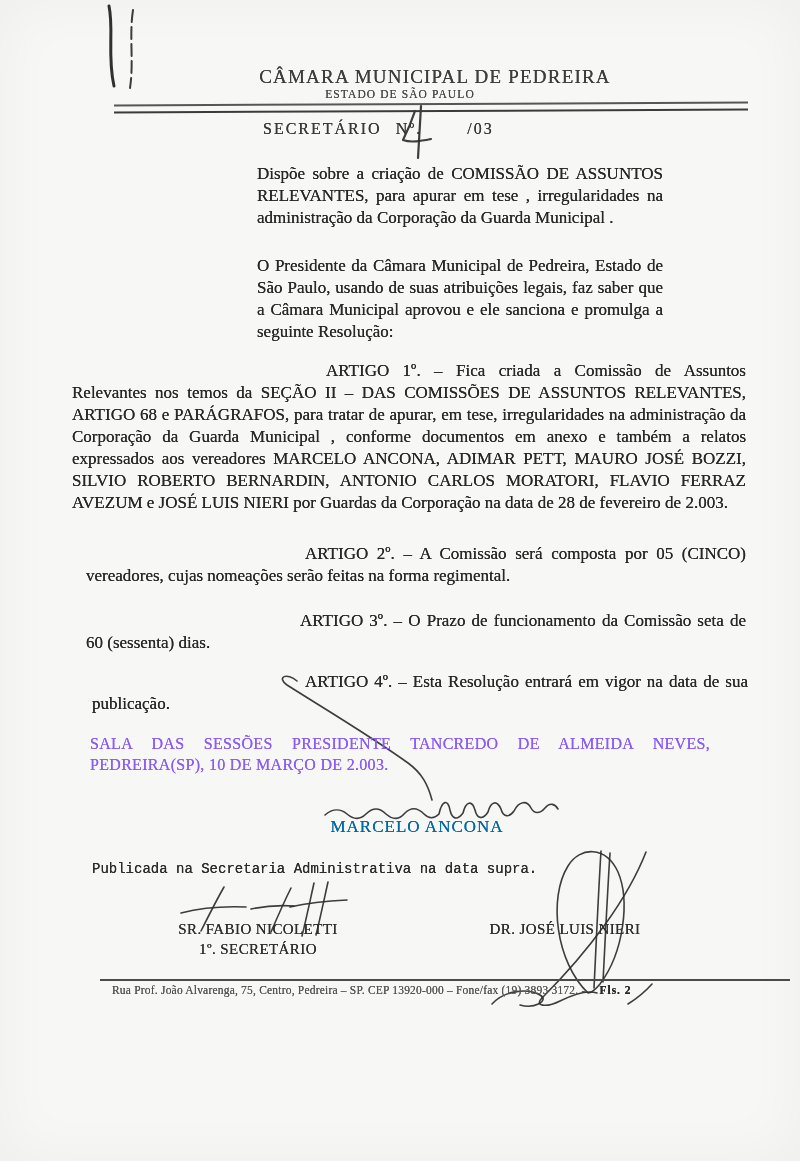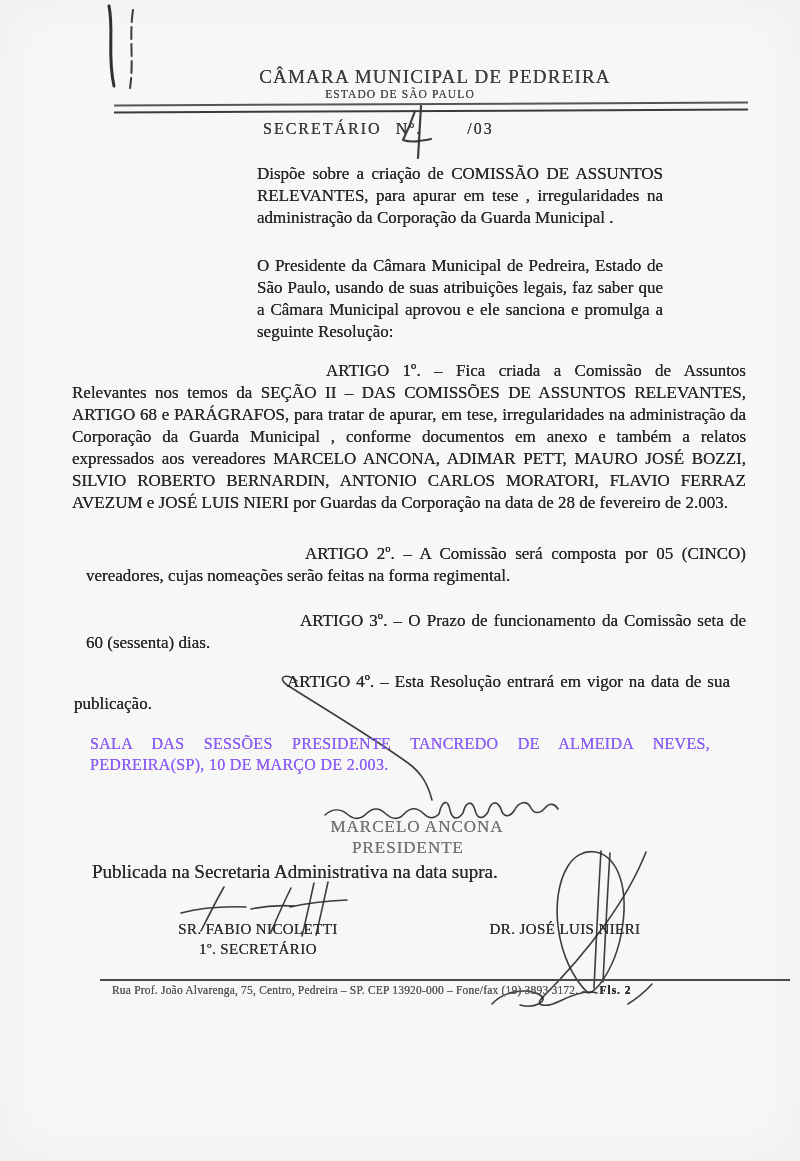--- a/index.html
+++ b/index.html
@@ -27,28 +27,28 @@
   .res-gap{display:inline-block;width:45px;}
   
   .para{position:absolute;margin:0;font-size:17px;line-height:22px;
     text-align:justify;color:#282828;}
   .indented{left:257px;width:406px;}
   #p-summary{top:163px;}
   #p-preamble{top:255px;}
   #p-art1{top:360px;left:72px;width:674px;text-indent:254px;}
   #p-art2{top:543px;left:86px;width:660px;text-indent:219px;}
   #p-art3{top:610px;left:86px;width:660px;text-indent:214px;}
-  #p-art4{top:671px;left:74px;width:656px;text-indent:213px;}
+  #p-art4{top:671px;left:92px;width:656px;text-indent:213px;}
   #p-sala{top:733px;left:90px;width:620px;font-size:16px;line-height:21px;
     letter-spacing:0.3px;color:#8b5cf6;}
   
-  .sig-name{font-size:17px;letter-spacing:1px;text-align:center;color:#737373;}
+  .sig-name{font-size:17px;letter-spacing:1px;text-align:center;color:#0369a1;}
   #president-name{top:817px;left:117px;width:600px;}
   #president-role{top:838px;left:108px;width:600px;}
-  #publication-note{top:861px;left:92px;font-size:19px;color:#2b2b2b;}
+  #publication-note{top:861px;left:92px;font-size:14px;color:#2b2b2b;font-family:Liberation Mono, monospace;}
   .sec-block{position:absolute;width:250px;text-align:center;
     font-size:15px;letter-spacing:0.4px;color:#2e2e2e;line-height:20px;}
   #sec-left{top:919px;left:133px;}
   #sec-right{top:919px;left:440px;}
   
   .footer-rule{top:979px;left:100px;width:690px;border-top:2px solid #4a4a4a;}
   .footer-text{top:984px;left:112px;width:676px;font-size:11.5px;
     color:#555;white-space:nowrap;letter-spacing:0.2px;}
   .footer-text .fls{font-weight:bold;color:#2a2a2a;letter-spacing:1px;margin-left:14px;}
   
@@ -113,21 +113,20 @@
   <p class="para indented" id="p-preamble">O Presidente da Câmara Municipal de Pedreira, Estado de São Paulo, usando de suas atribuições legais, faz saber que a Câmara Municipal aprovou e ele sanciona e promulga a seguinte Resolução:</p>
 
   <p class="para" id="p-art1">ARTIGO 1º. – Fica criada  a Comissão de Assuntos Relevantes nos temos da SEÇÃO II – DAS COMISSÕES DE ASSUNTOS RELEVANTES, ARTIGO 68 e PARÁGRAFOS, para tratar de apurar, em tese, irregularidades na administração da Corporação da Guarda Municipal , conforme documentos em anexo e também a relatos expressados aos vereadores MARCELO ANCONA, ADIMAR PETT, MAURO JOSÉ BOZZI, SILVIO ROBERTO BERNARDIN, ANTONIO CARLOS MORATORI, FLAVIO FERRAZ AVEZUM e JOSÉ LUIS NIERI por Guardas da Corporação na data de 28 de fevereiro de 2.003.</p>
   <p class="para" id="p-art2">ARTIGO 2º. – A Comissão será composta por 05 (CINCO) vereadores, cujas nomeações serão feitas na forma regimental.</p>
   <p class="para" id="p-art3">ARTIGO 3º. – O Prazo de funcionamento da Comissão seta de 60 (sessenta) dias.</p>
   <p class="para" id="p-art4">ARTIGO 4º. – Esta Resolução entrará em vigor na data de sua publicação.</p>
 
   <p class="para" id="p-sala">SALA DAS SESSÕES PRESIDENTE TANCREDO DE ALMEIDA NEVES, PEDREIRA(SP), 10 DE MARÇO DE 2.003.</p>
 
   <div class="abs sig-name" id="president-name">MARCELO ANCONA</div>
-  <div class="abs sig-name" id="president-role">PRESIDENTE</div>
 
   <div class="abs" id="publication-note">Publicada na Secretaria Administrativa na data supra.</div>
 
   <div class="sec-block" id="sec-left">
     <div>SR. FABIO NICOLETTI</div>
     <div>1º. SECRETÁRIO</div>
   </div>
   <div class="sec-block" id="sec-right">
     <div>DR. JOSÉ LUIS NIERI</div>
   </div>

